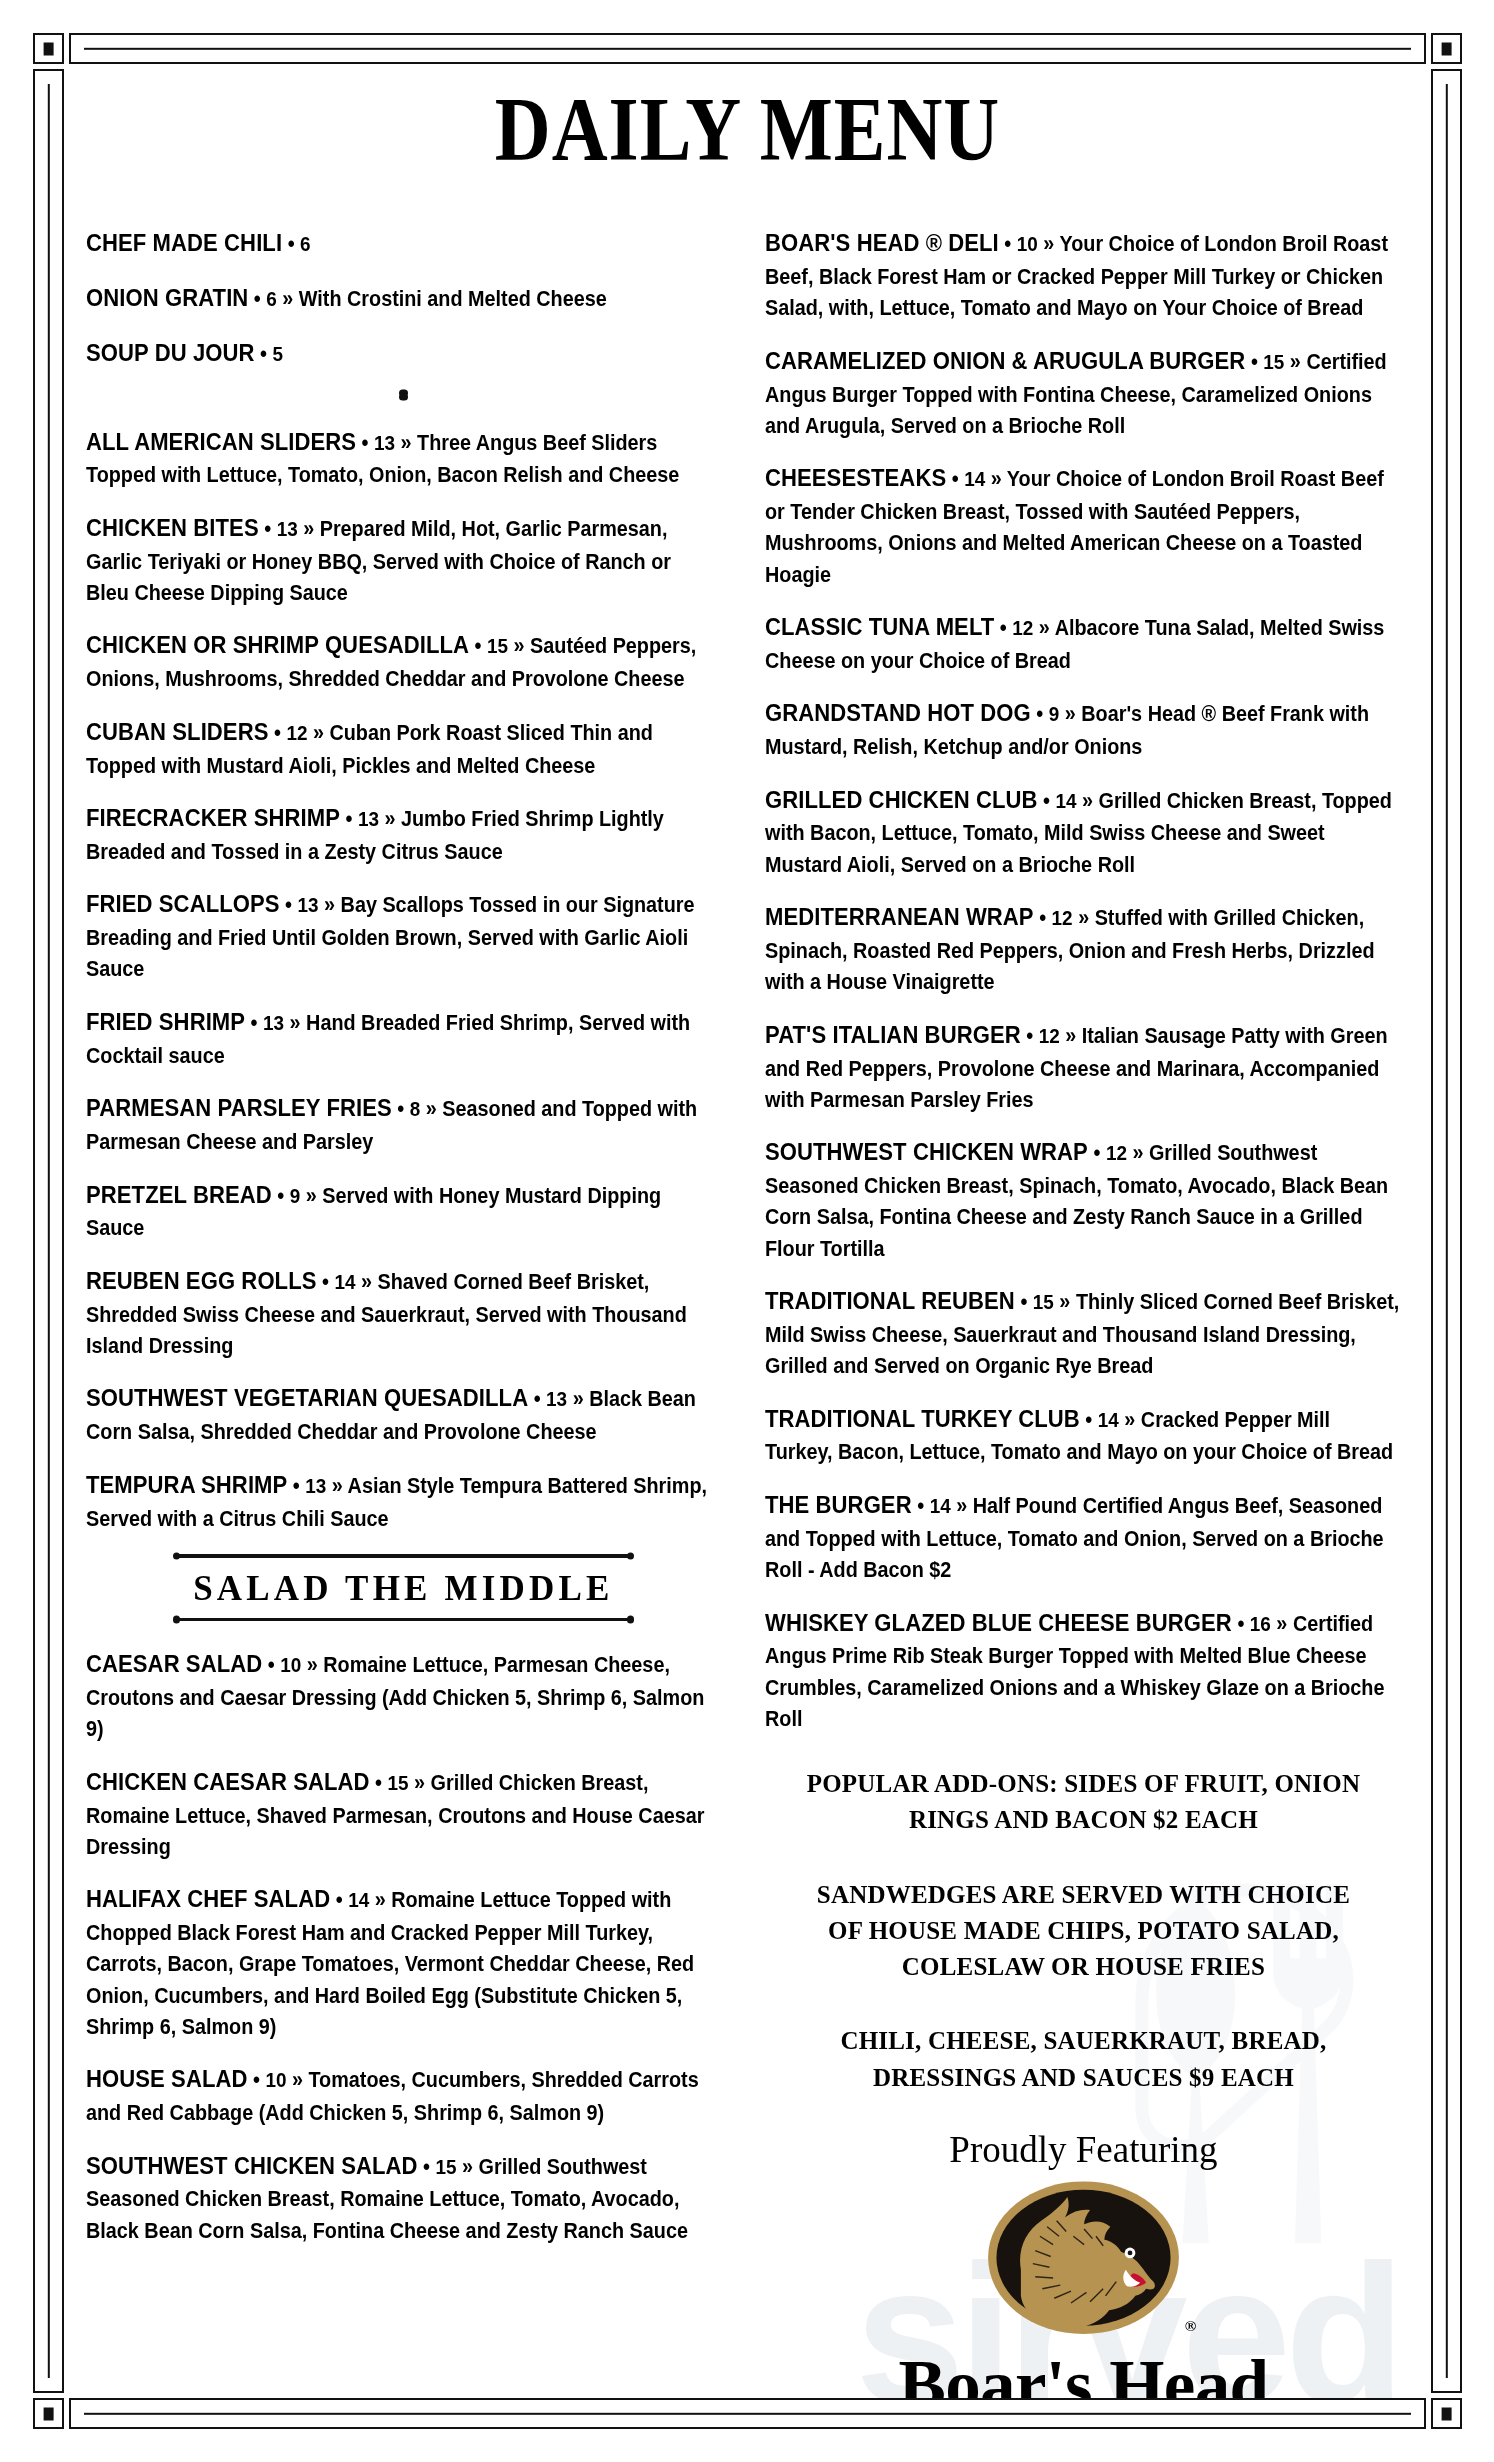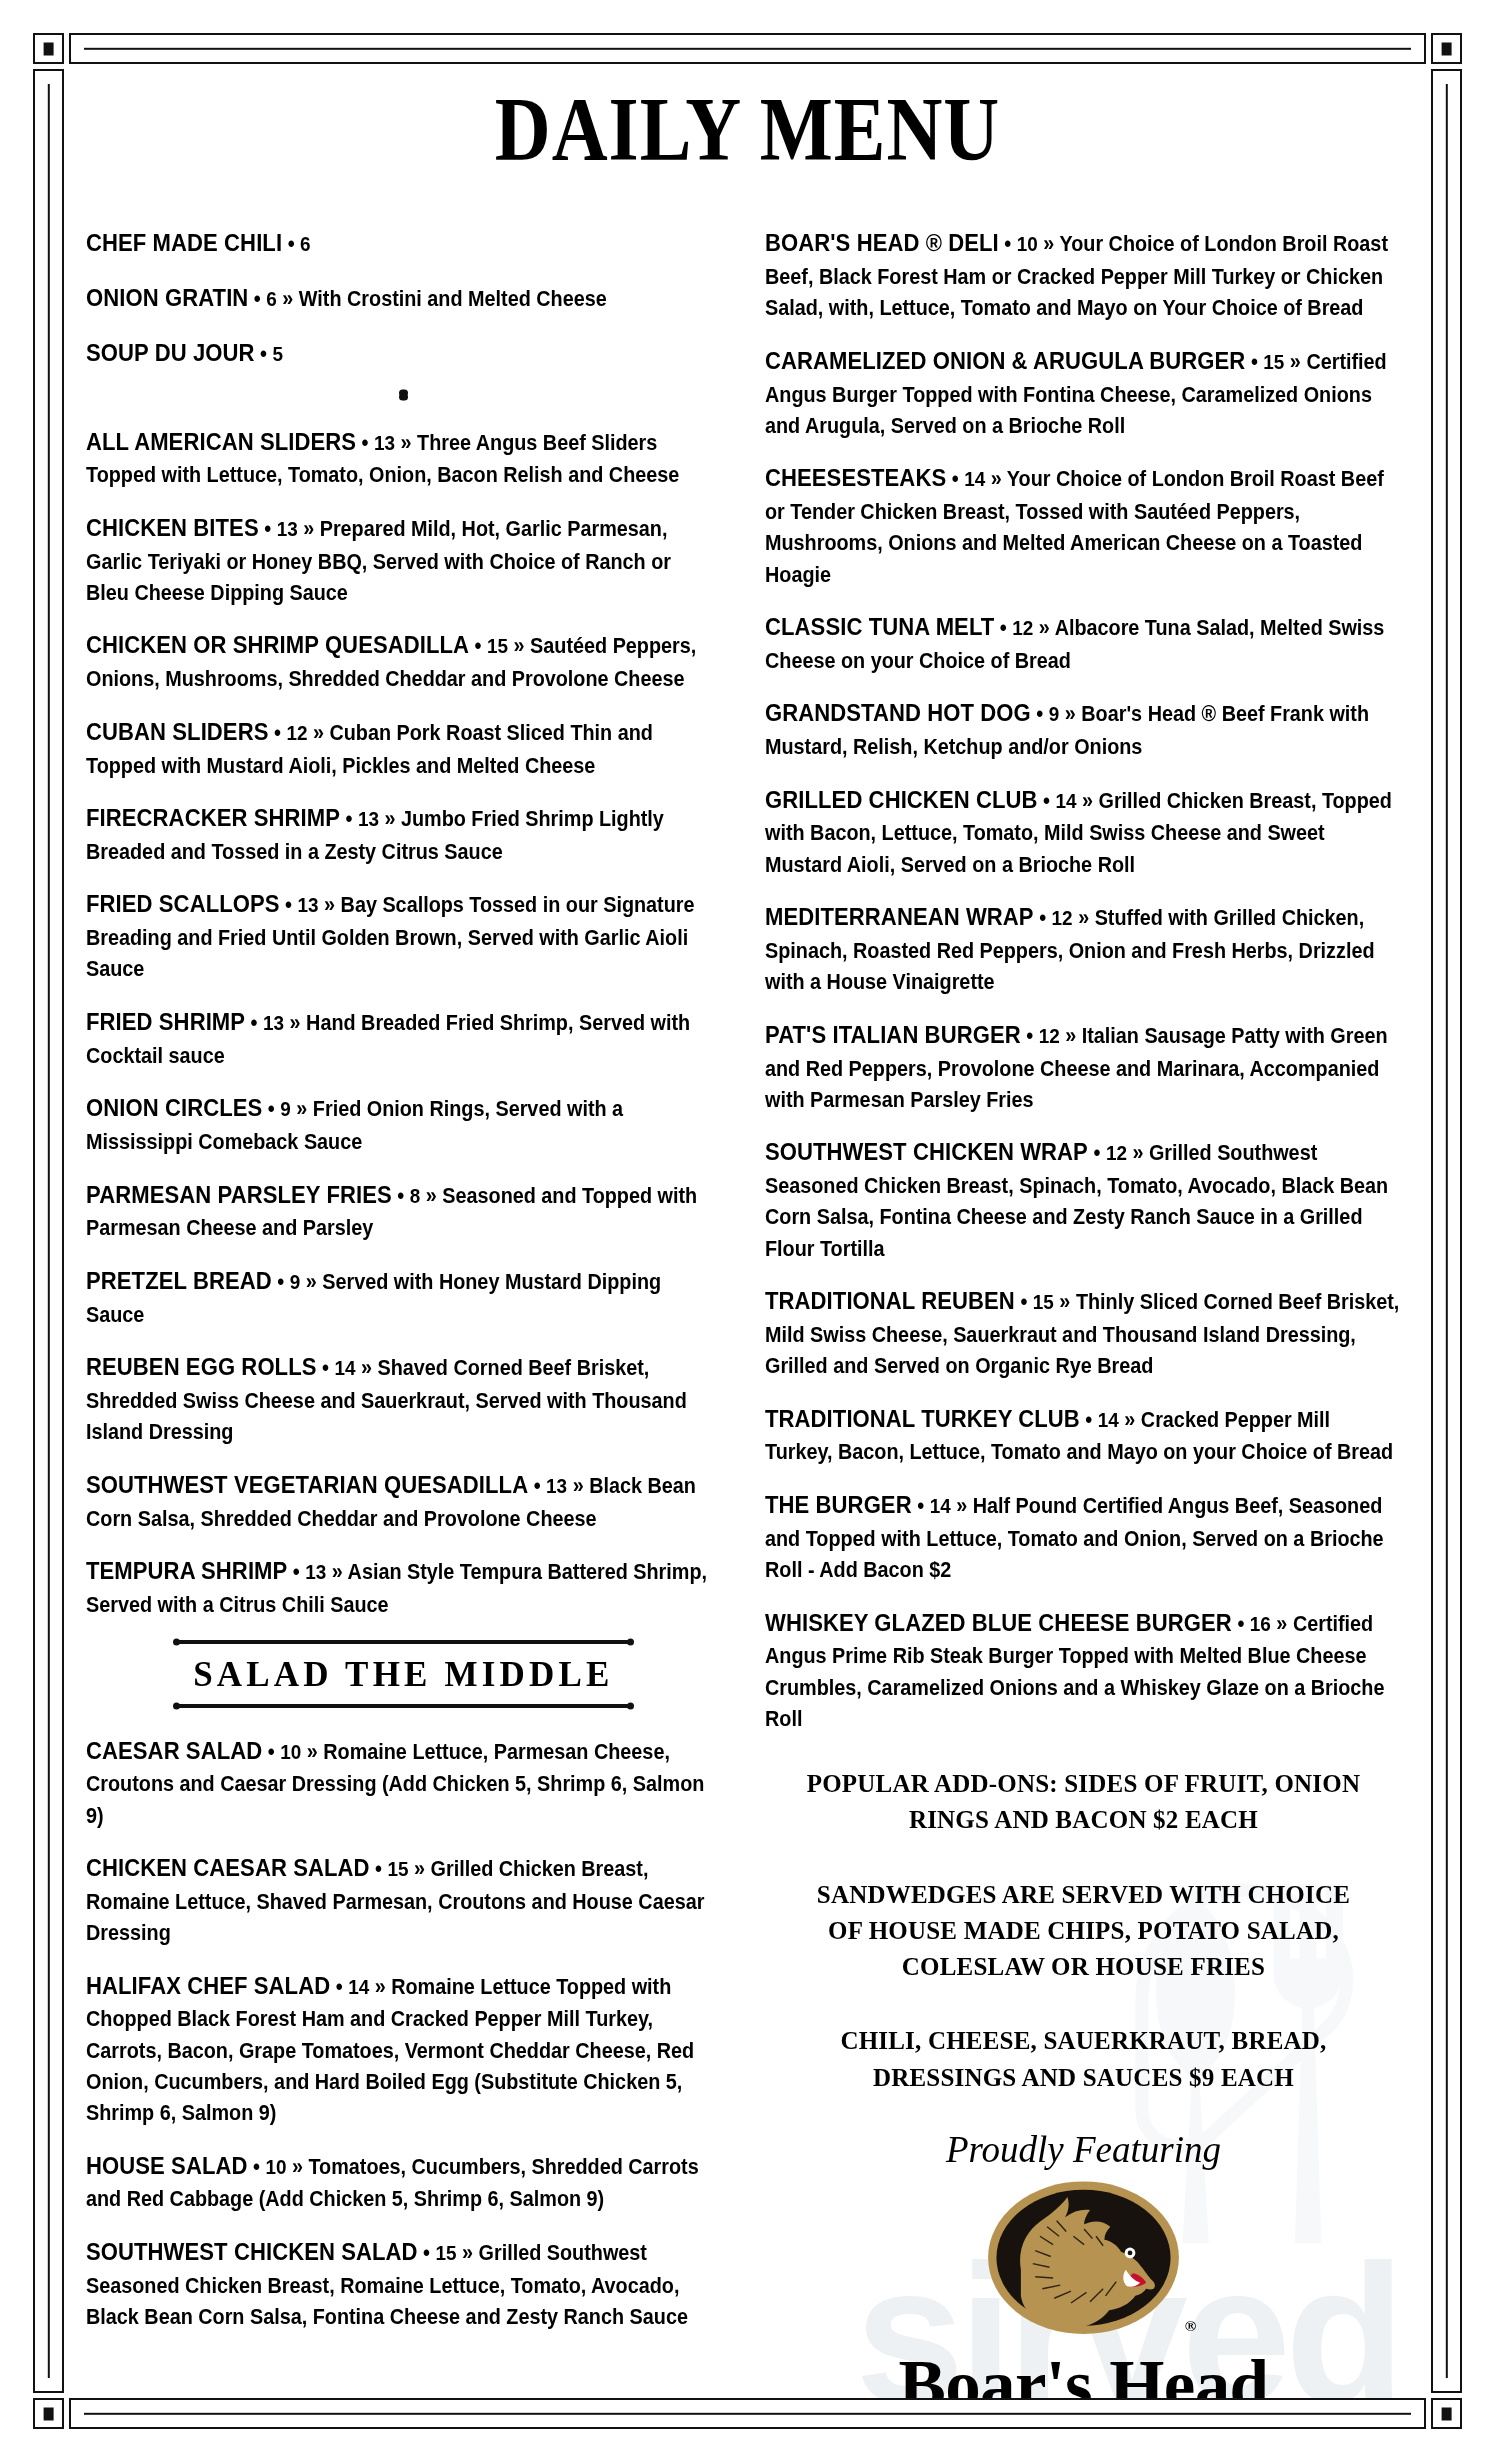--- a/index.html
+++ b/index.html
@@ -117,21 +117,21 @@
     font-weight:700;font-size:25px;line-height:1.45;
     text-align:center;letter-spacing:0.2px;margin:0 0 38px 0;
     padding:0 35px;
   }
   .note:last-child{margin-bottom:0;}
 
   
   .brand{margin-top:35px;text-align:center;position:relative;z-index:4;}
   .brand-tag{
     font-family:"Liberation Serif", serif;
-    font-size:37px;font-weight:400;line-height:1;margin-bottom:10.8px;font-style:italic;
+    font-size:37px;font-weight:400;line-height:1;margin-bottom:10.8px;
   }
   .logo-oval{
     margin:0 auto;width:197px;height:161px;position:relative;
   }
   .logo-reg{
     position:absolute;right:-14.4px;bottom:4.8px;font-size:15.5px;
     font-family:"Liberation Serif", serif;font-weight:700;
   }
   .brand-name{
     font-family:"Liberation Serif", serif;
@@ -206,23 +206,20 @@
           <p><span class="nm">CUBAN SLIDERS</span><span class="sep"> • </span><span class="pr">12</span><span class="ar"> » </span><span class="ds">Cuban Pork Roast Sliced Thin and Topped with Mustard Aioli, Pickles and Melted Cheese</span></p>
         </div>
         <div class="item">
           <p><span class="nm">FIRECRACKER SHRIMP</span><span class="sep"> • </span><span class="pr">13</span><span class="ar"> » </span><span class="ds">Jumbo Fried Shrimp Lightly Breaded and Tossed in a Zesty Citrus Sauce</span></p>
         </div>
         <div class="item">
           <p><span class="nm">FRIED SCALLOPS</span><span class="sep"> • </span><span class="pr">13</span><span class="ar"> » </span><span class="ds">Bay Scallops Tossed in our Signature Breading and Fried Until Golden Brown, Served with Garlic Aioli Sauce</span></p>
         </div>
         <div class="item">
           <p><span class="nm">FRIED SHRIMP</span><span class="sep"> • </span><span class="pr">13</span><span class="ar"> » </span><span class="ds">Hand Breaded Fried Shrimp, Served with Cocktail sauce</span></p>
-        </div>
-        <div class="item">
-          <p><span class="nm">ONION CIRCLES</span><span class="sep"> • </span><span class="pr">9</span><span class="ar"> » </span><span class="ds">Fried Onion Rings, Served with a Mississippi Comeback Sauce</span></p>
         </div>
         <div class="item">
           <p><span class="nm">PARMESAN PARSLEY FRIES</span><span class="sep"> • </span><span class="pr">8</span><span class="ar"> » </span><span class="ds">Seasoned and Topped with Parmesan Cheese and Parsley</span></p>
         </div>
         <div class="item">
           <p><span class="nm">PRETZEL BREAD</span><span class="sep"> • </span><span class="pr">9</span><span class="ar"> » </span><span class="ds">Served with Honey Mustard Dipping Sauce</span></p>
         </div>
         <div class="item">
           <p><span class="nm">REUBEN EGG ROLLS</span><span class="sep"> • </span><span class="pr">14</span><span class="ar"> » </span><span class="ds">Shaved Corned Beef Brisket, Shredded Swiss Cheese and Sauerkraut, Served with Thousand Island Dressing</span></p>
         </div>

